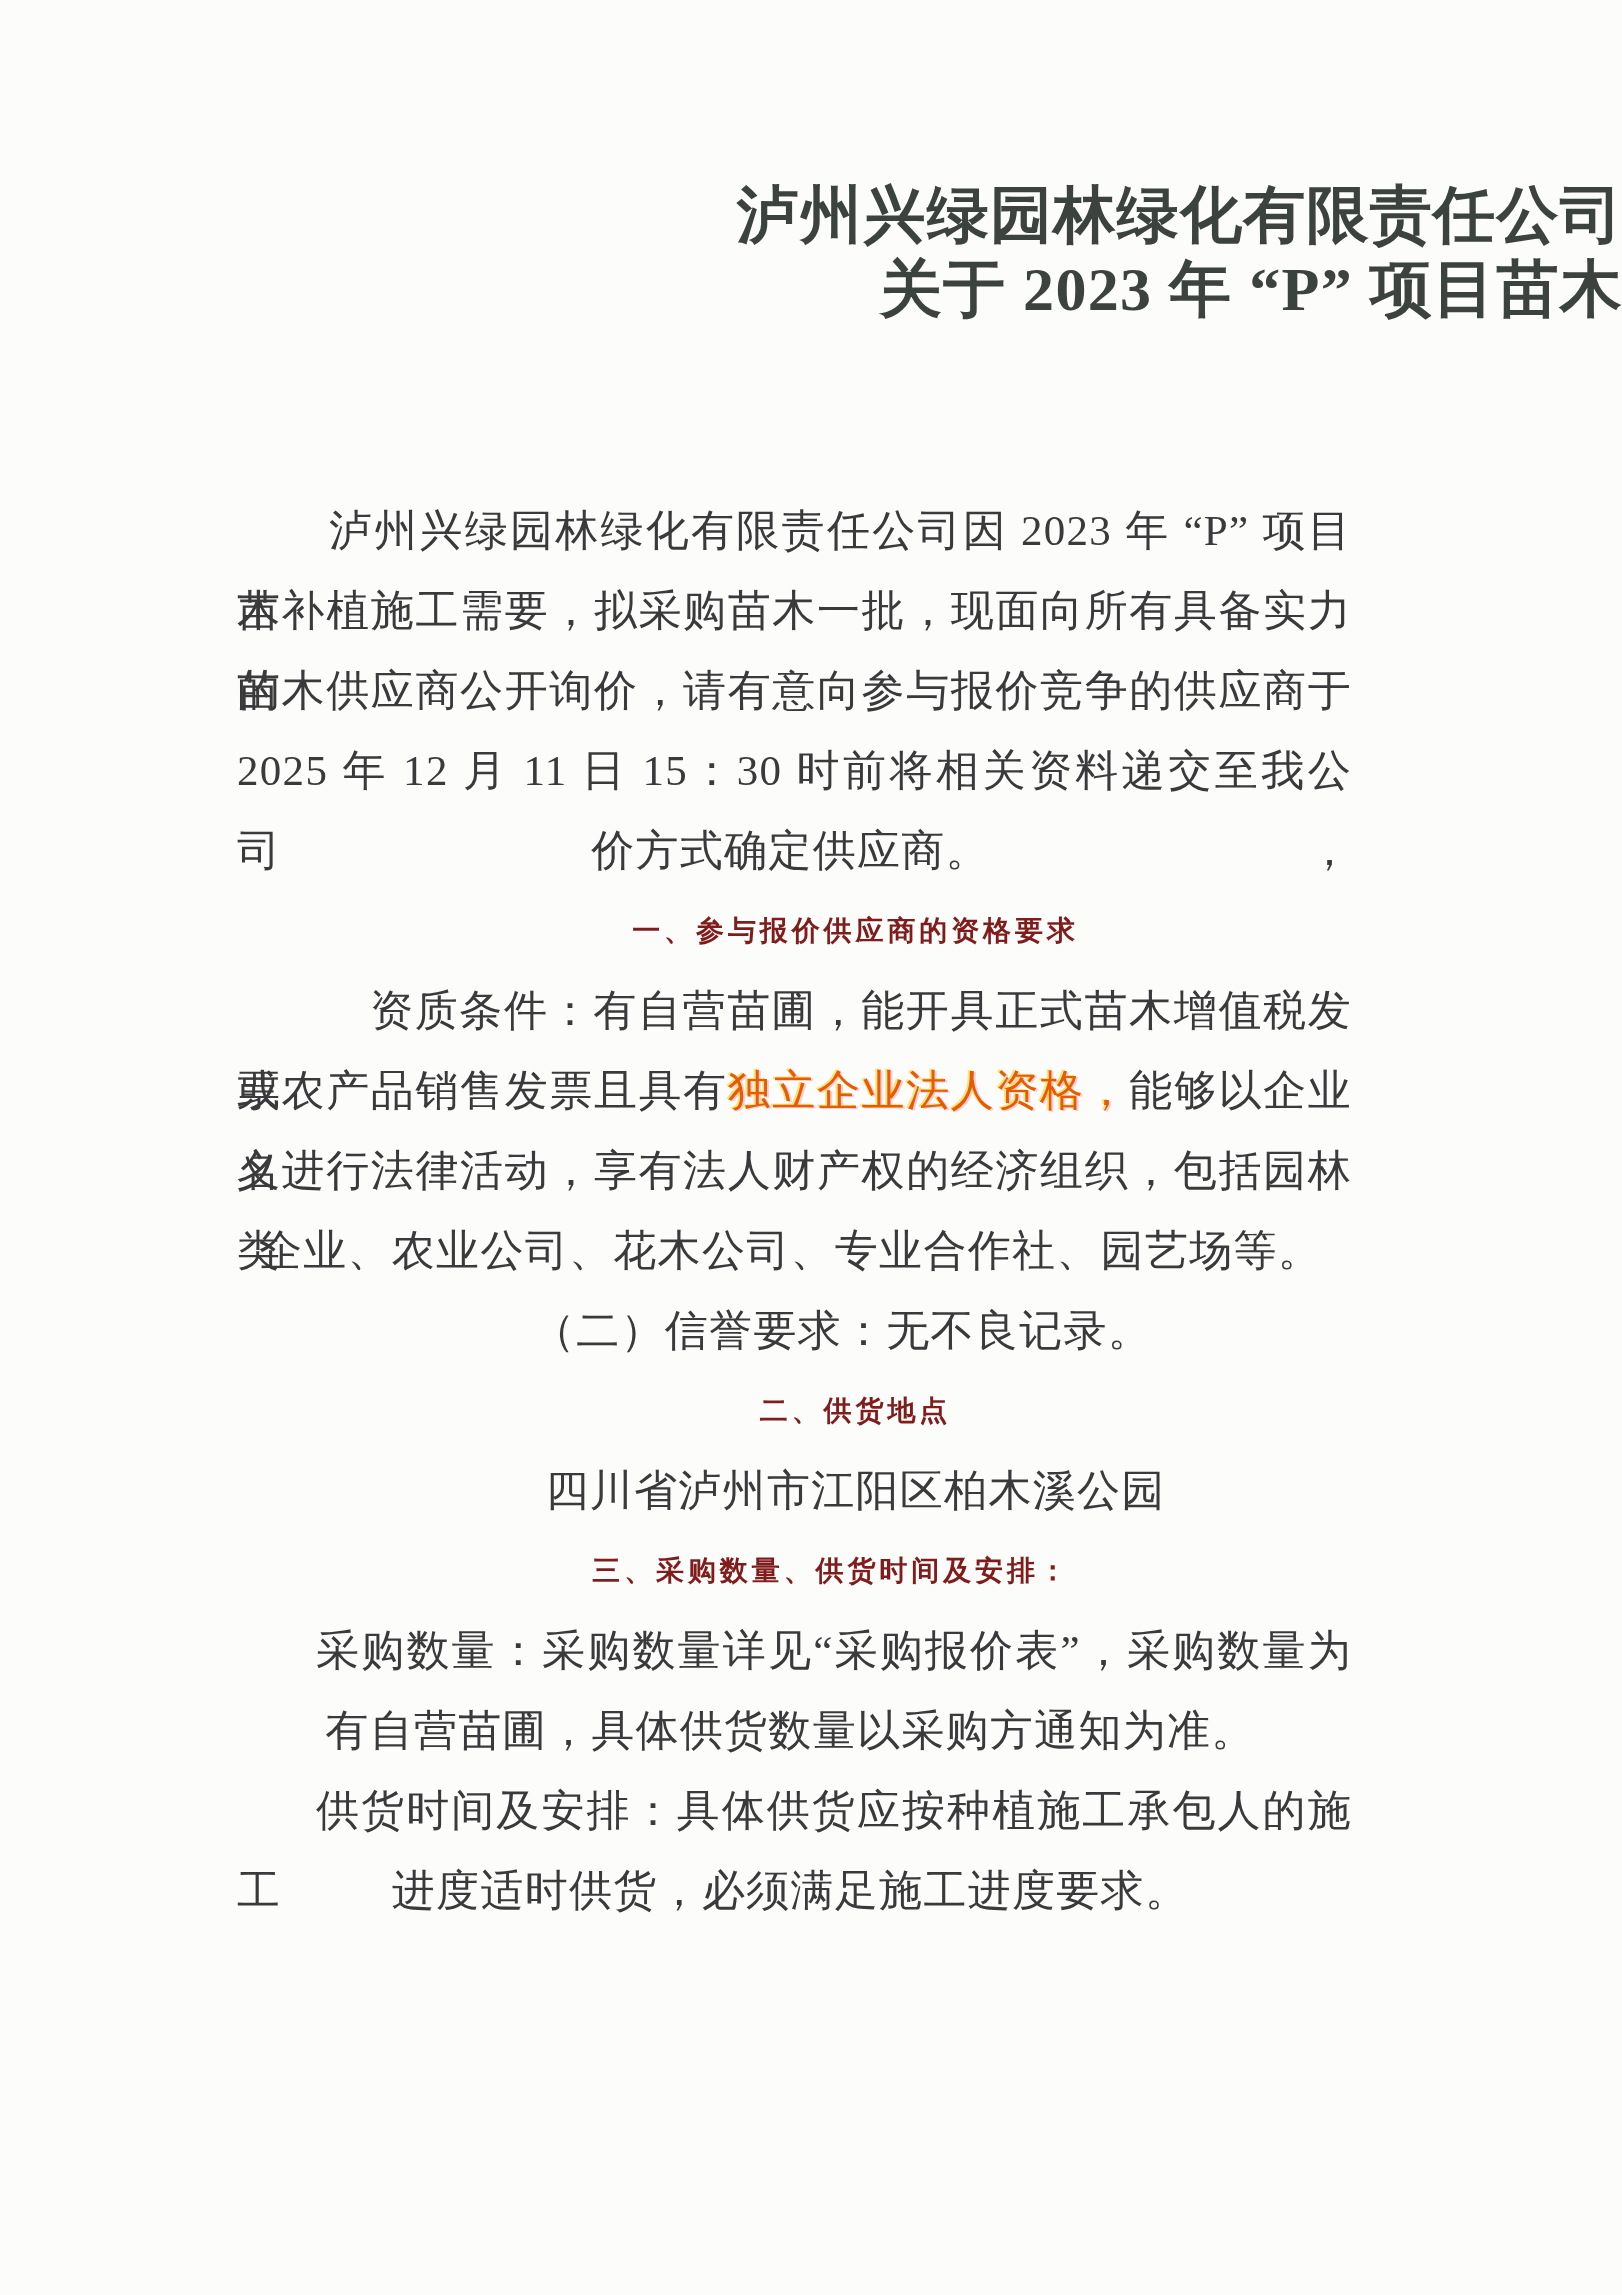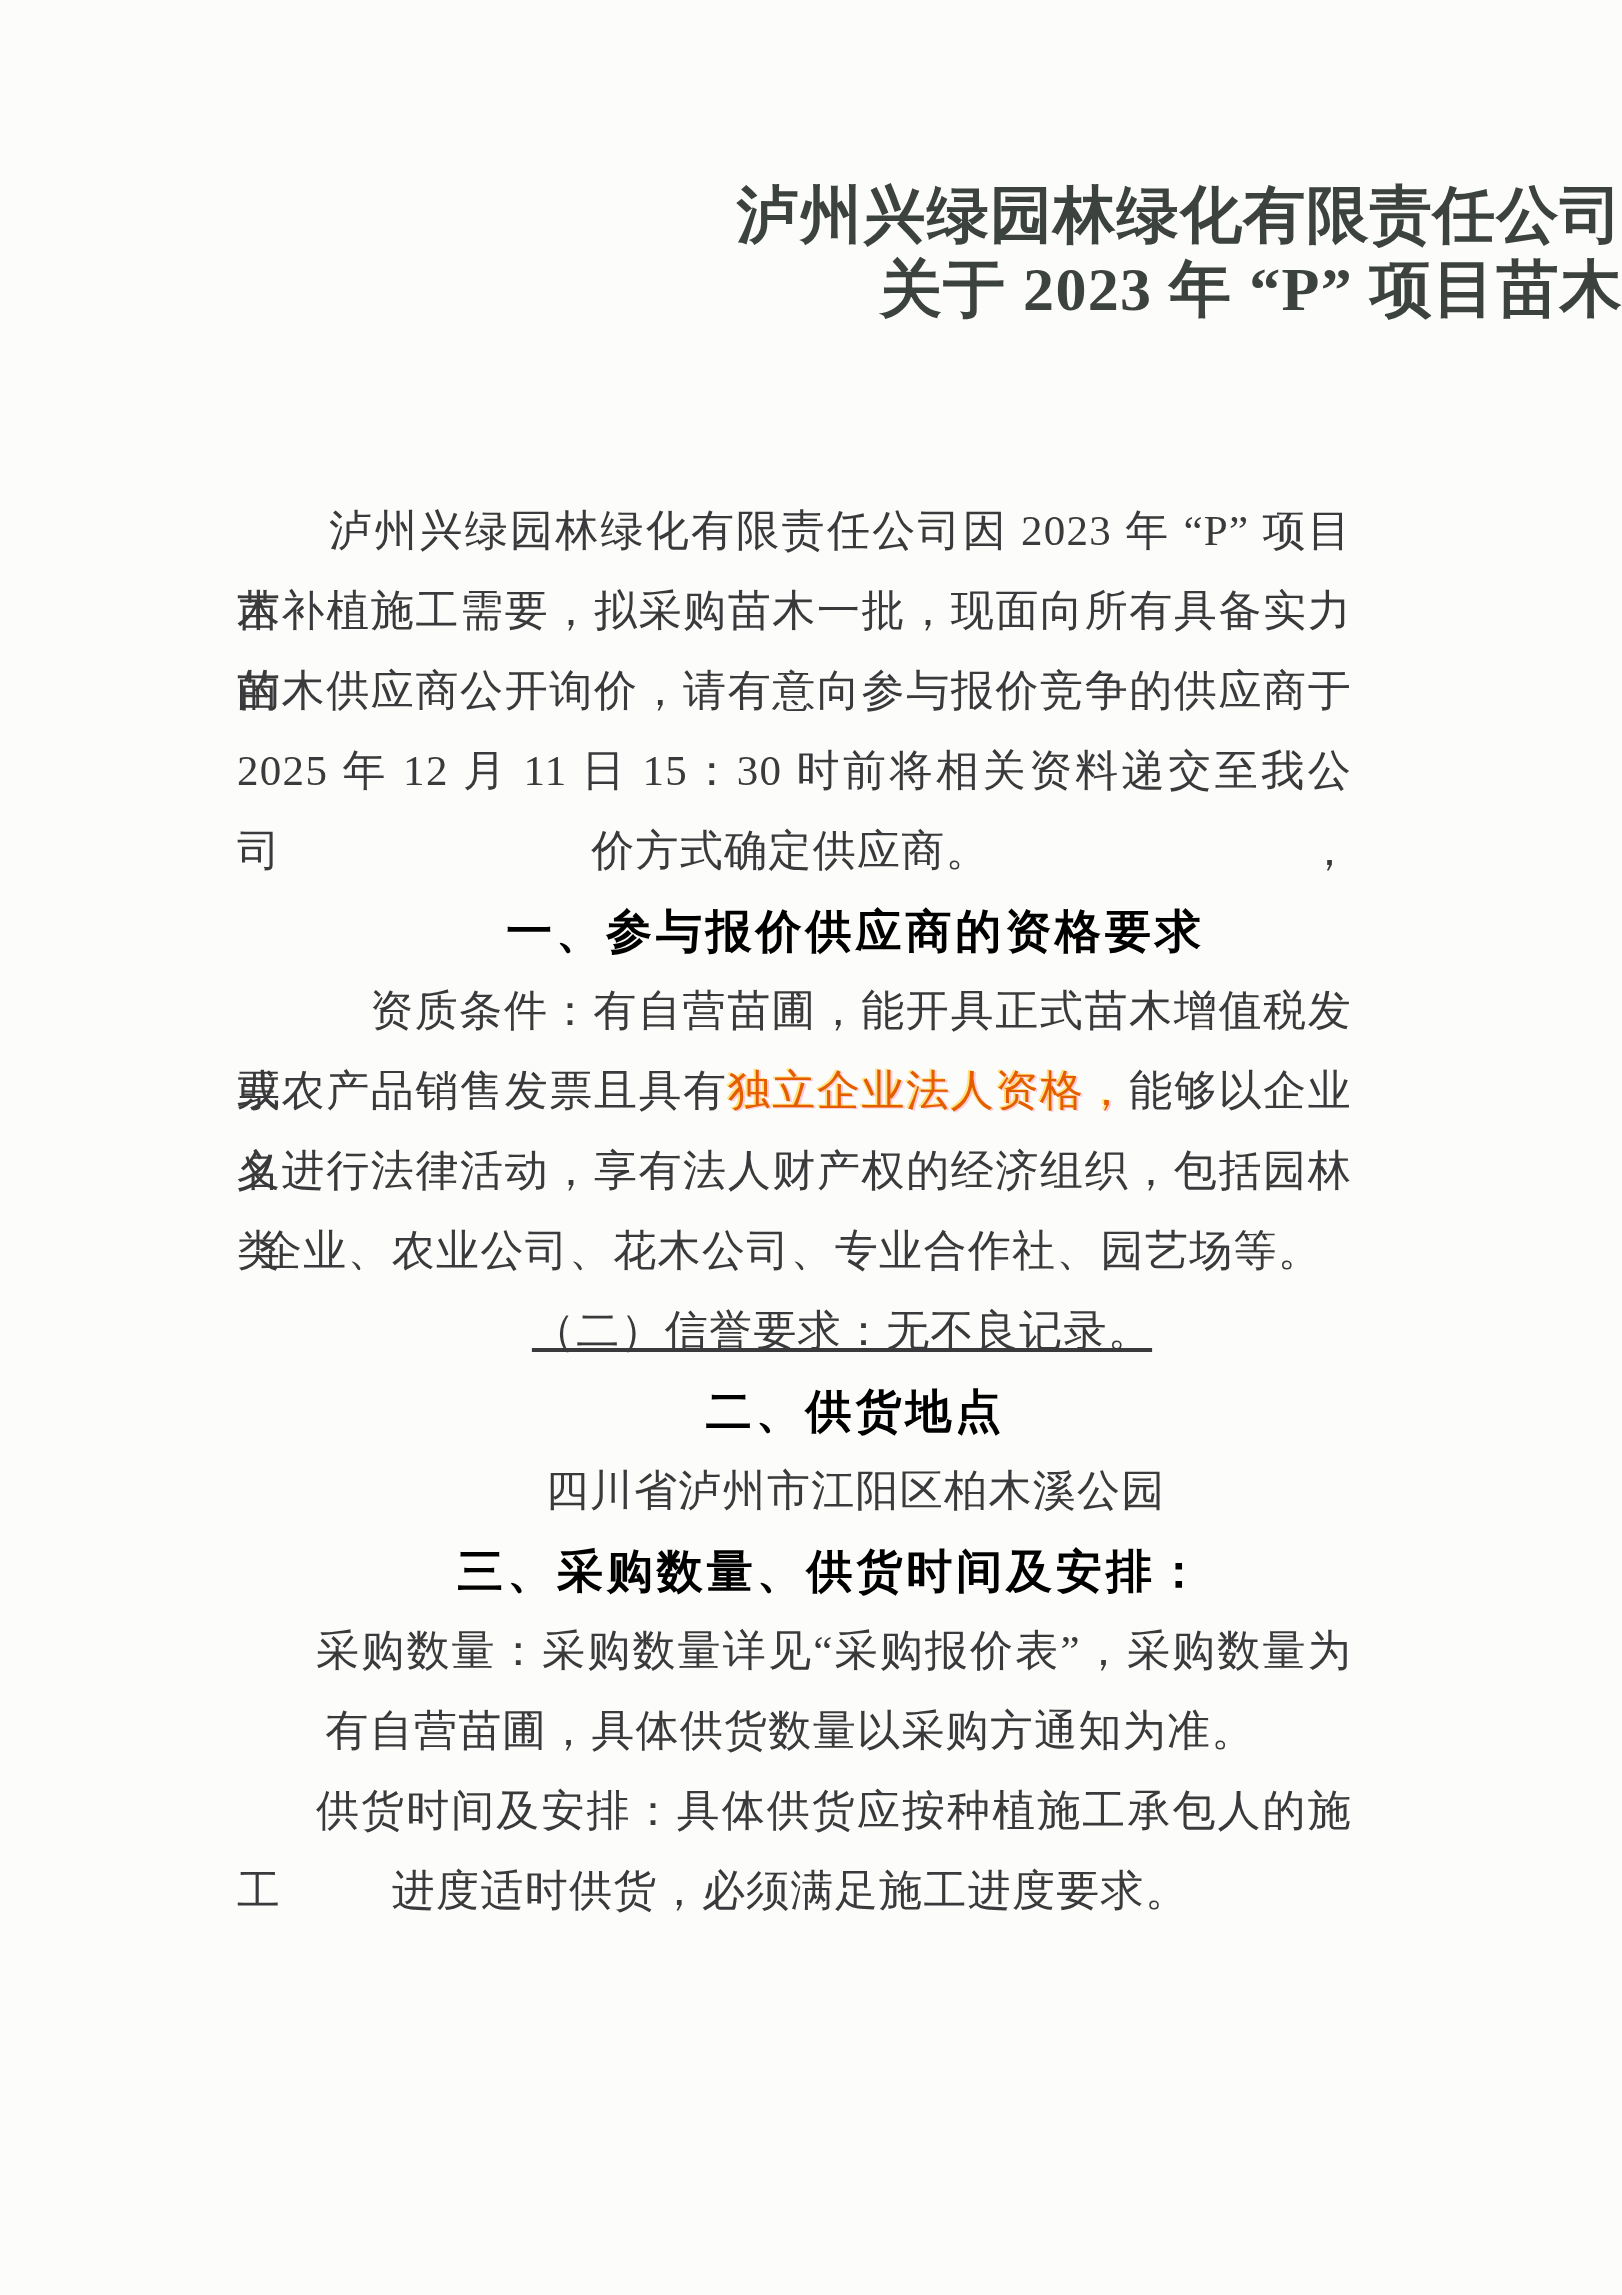--- a/index.html
+++ b/index.html
@@ -37,29 +37,29 @@
   .j{ 
     white-space:normal;
     text-align:justify;
     text-align-last:justify;
     text-justify:inter-character;
     margin-left:8px;
   }
   .heading{
     font-family:"Liberation Sans","DejaVu Sans",sans-serif;
     font-weight:700;
-    font-size:46px;
+    font-size:28px;
     letter-spacing:3.9px;
-    color:#000000;
+    color:#7f1d1d;
   }
   
   .i120{text-indent:79px;}
   .i125{text-indent:82px;}
   .i140{text-indent:92px;}
-  .i157{text-indent:103px;text-decoration:underline;}
+  .i157{text-indent:103px;}
   .i198{text-indent:130px;}
   .i203{text-indent:133px;}
   
   .hl{
     color:var(--highlight,#e65c00);
     text-shadow:-2px -1.3px 0 rgba(255,204,0,.50), 2px 1.3px 0 rgba(240,80,150,.28);
   }
   
   .footer{
     position:absolute;top:2125px;left:0;width:1560px;

